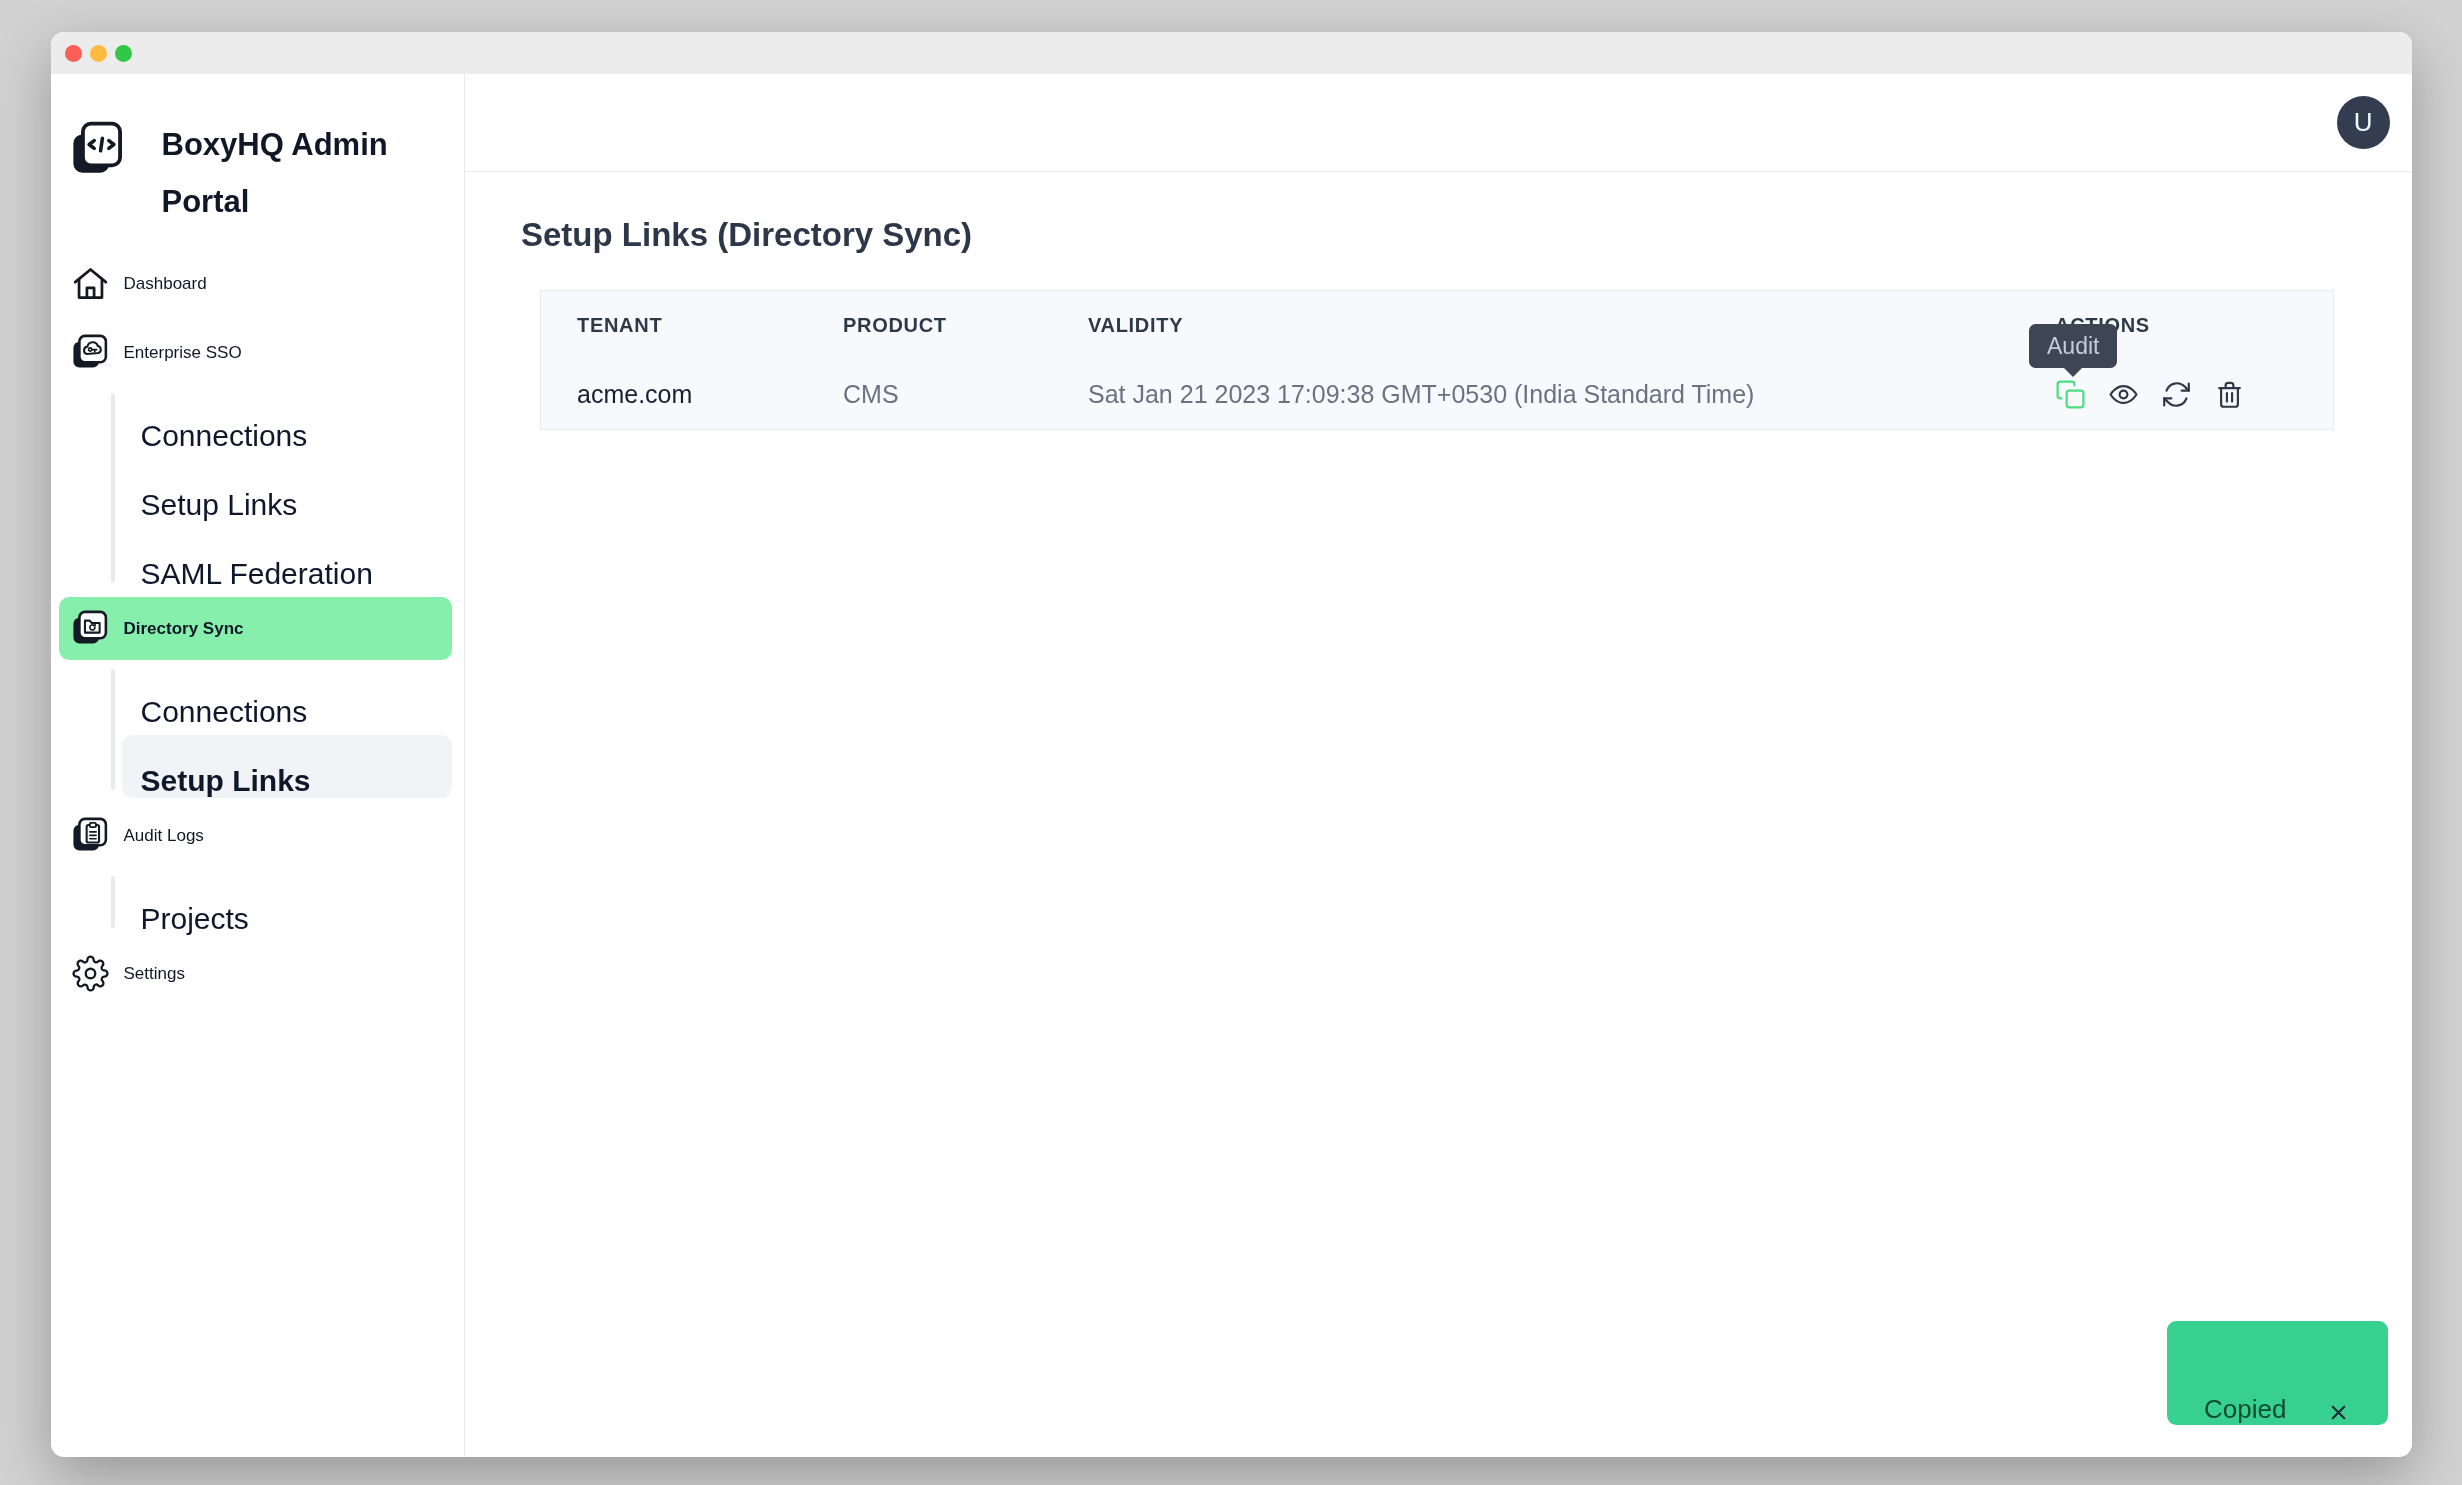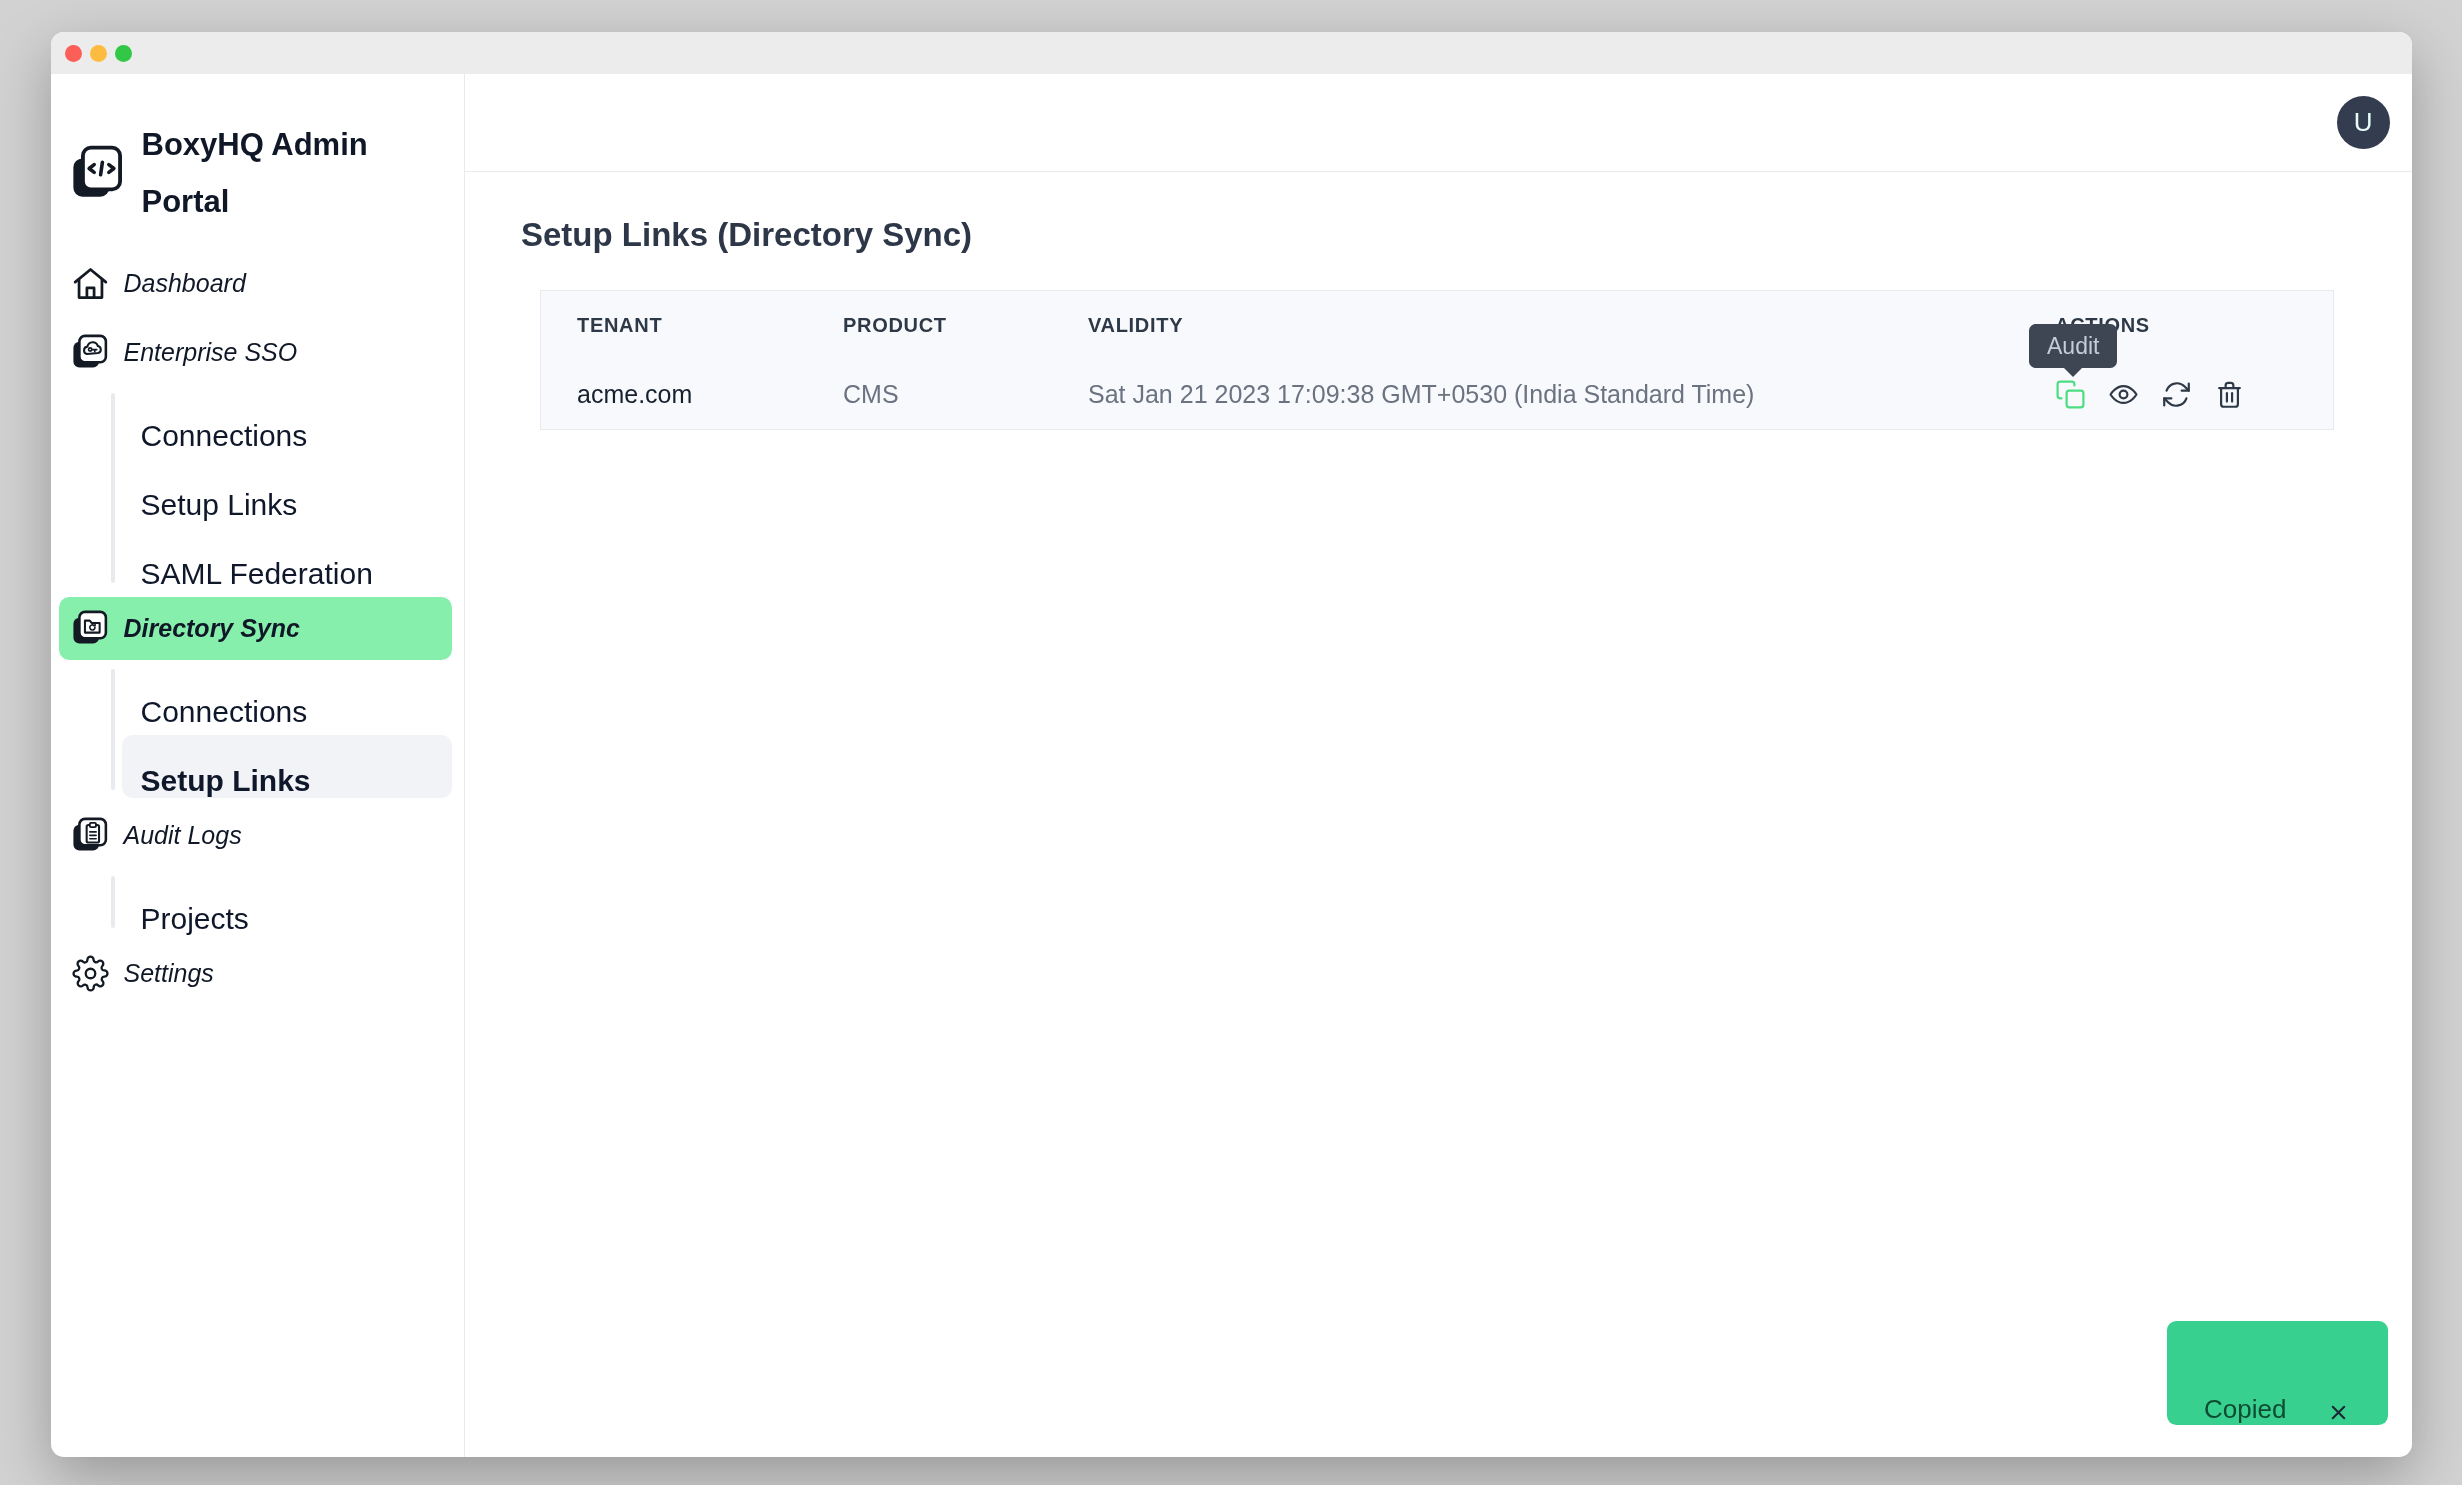--- a/index.html
+++ b/index.html
@@ -14,27 +14,27 @@
   .titlebar{height:42px;background:#ececec;display:flex;align-items:center;padding-left:14px;gap:8px;flex:0 0 auto;}
   .dot{width:17px;height:17px;border-radius:50%;}
   .dot.red{background:#fb5f57;}
   .dot.yellow{background:#fdbc40;}
   .dot.green{background:#33c748;}
 
   .winbody{flex:1;display:flex;min-height:0;}
 
   
   .sidebar{width:414px;box-sizing:border-box;border-right:1.3px solid #e8eaee;padding:42px 12px 0 8px;flex:0 0 auto;}
-  .logo{display:flex;gap:18px;margin-left:10.5px;margin-bottom:22.4px;align-items:center;}
+  .logo{display:flex;gap:38px;margin-left:10.5px;margin-bottom:22.4px;align-items:flex-start;}
   .logo-icon{width:54px;height:66px;flex:0 0 auto;}
   .logo-text{font-size:31px;font-weight:700;color:#101828;line-height:57px;width:277px;}
 
   .nav{position:relative;}
   .nav-item{height:63px;border-radius:10.5px;display:flex;align-items:center;gap:13px;padding-left:10.5px;
-            color:#101828;font-size:25px;margin-bottom:6px;cursor:pointer;font-style:italic;}
+            color:#101828;font-size:17px;margin-bottom:6px;cursor:pointer;}
   .nav-item .islot{width:41px;height:41px;flex:0 0 auto;display:flex;align-items:center;justify-content:center;}
   .nav-item .islot svg{width:41px;height:41px;color:#131a24;}
   .nav-item .islot svg.keycap{width:47px;height:47px;}
   .nav-item.active{background:#86efac;font-weight:700;}
   .sub-list{position:relative;}
   .sub-list::before{content:"";position:absolute;left:52px;top:2.6px;bottom:8px;width:4px;background:#e8eaee;border-radius:2px;}
   .sub-item{height:63px;margin-left:63px;padding-left:18.5px;border-radius:10.5px;display:flex;align-items:flex-end;
             color:#0f172a;font-size:30px;margin-bottom:6px;cursor:pointer;}
   .sub-item.active{background:#f2f3f6;font-weight:700;}
 

